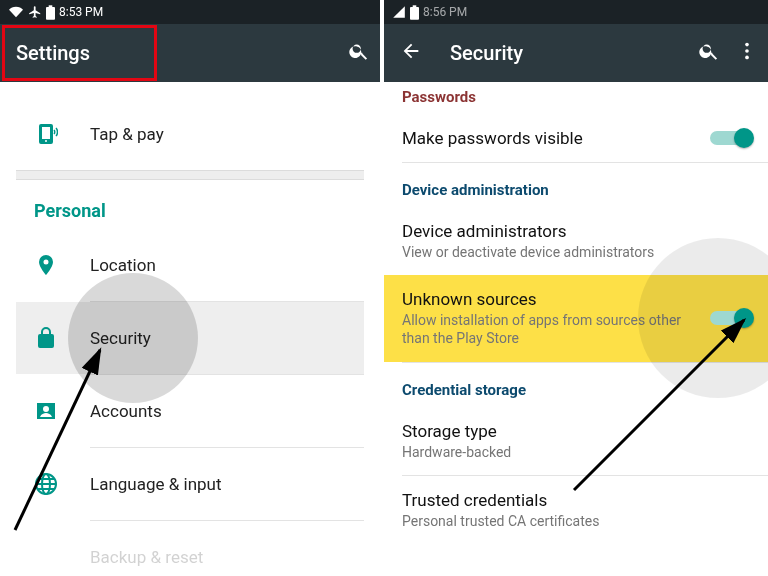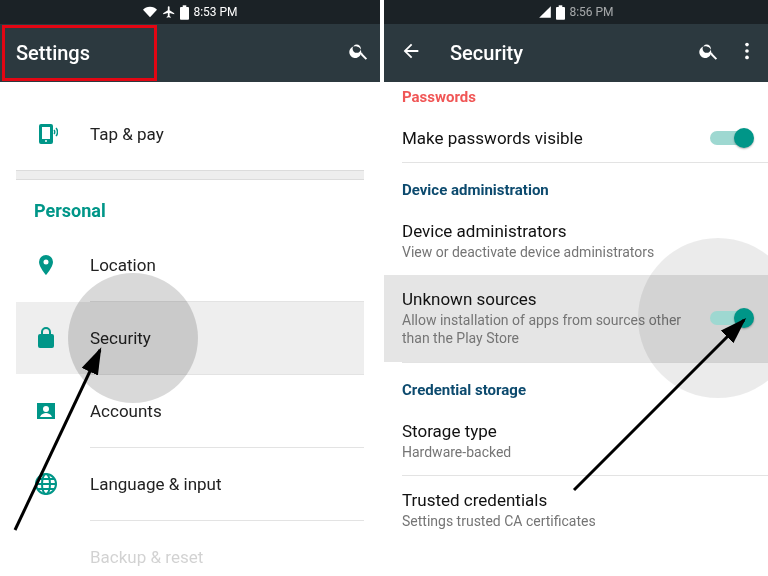--- a/index.html
+++ b/index.html
@@ -1,20 +1,20 @@
 <!DOCTYPE html>
 <html><head>
 <meta charset="utf-8">
 <style>
   * { box-sizing: border-box; margin: 0; padding: 0; font-family: Roboto, Arial, sans-serif; }
   body { width: 768px; height: 576px; background: #fff; display: flex; position: relative; }
   .pane { width: 384px; height: 576px; background: #fff; overflow: hidden; position: relative; }
   .pane-left { border-right: 4px solid #fff; }
   
-  .statusbar { height: 24px; background: #1b2226; color: #fff; display: flex; align-items: center; justify-content: center; padding: 0 8px; font-size: 12px; gap: 4px; }
+  .statusbar { height: 24px; background: #1b2226; color: #fff; display: flex; align-items: center; justify-content: flex-start; padding: 0 8px; font-size: 12px; gap: 4px; }
   .statusbar .glyph { display: inline-flex; align-items: center; }
   .statusbar svg { fill: #fff; }
   
   .appbar { height: 58px; background: #2c393f; color: #fff; display: flex; align-items: center; padding: 0 16px; position: relative; }
   .appbar .title { font-size: 20px; font-weight: 500; }
   .appbar .back { margin-right: 28px; }
   .appbar .actions { position: absolute; right: 10px; display: flex; gap: 16px; align-items: center; }
   .appbar svg { fill: #fff; }
   .red-box { position: absolute; border: 3px solid #e30613; left: 2px; top: 25px; width: 155px; height: 56px; pointer-events: none; }
   
@@ -29,25 +29,25 @@
   .thin-divider.full { margin-left: 18px; }
   .row.selected { background: #eeeeee; position: relative; }
   .tapripple { position: absolute; width: 130px; height: 130px; border-radius: 50%; background: rgba(0,0,0,0.15); left: 52px; top: 50%; transform: translateY(-50%); pointer-events:none; }
   
   .setting { padding: 14px 18px; position: relative; }
   .setting .t1 { font-size: 17px; color: #111; }
   .setting .t2 { font-size: 14px; color: #757575; margin-top: 2px; line-height: 1.3; }
   .switch { position: absolute; right: 18px; top: 50%; transform: translateY(-50%); width: 40px; height: 20px; }
   .switch .track { width: 34px; height: 14px; background: #9ed8d1; border-radius: 7px; position: absolute; top: 3px; left: 0; }
   .switch .thumb { width: 20px; height: 20px; background: #009688; border-radius: 50%; position: absolute; right: -4px; top: 0; box-shadow: 0 1px 2px rgba(0,0,0,0.3); }
-  .setting.highlighted { background: #e5e5e5; }
+  .setting.highlighted { background: #fde047; }
   .setting.highlighted .bigripple { position:absolute; width:160px; height:160px; border-radius:50%; background:rgba(0,0,0,0.08); right:-30px; top:50%; transform:translateY(-50%); pointer-events:none; }
   .setting .t1, .setting .t2 { max-width: 290px; }
   .sec-hdr-r { color: #0c4a6e; font-weight: 700; font-size: 15px; padding: 18px 18px 8px; }
-  .sec-hdr-r.cut { color: #ef4444; opacity:0.9; padding-top:6px;}
+  .sec-hdr-r.cut { color: #7f1d1d; opacity:0.9; padding-top:6px;}
   
   .arrow { position:absolute; pointer-events:none; }
 </style>
 </head>
 <body>
 
 <div class="pane pane-left">
   <div class="statusbar">
     <span class="glyph">
         <svg width="16" height="14" viewBox="0 0 24 24">
@@ -211,21 +211,21 @@
   <div class="thin-divider full"></div>
 
   <div class="sec-hdr-r">Credential storage</div>
   <div class="setting">
     <div class="t1">Storage type</div>
     <div class="t2">Hardware-backed</div>
   </div>
   <div class="thin-divider full"></div>
   <div class="setting">
     <div class="t1">Trusted credentials</div>
-    <div class="t2">Settings trusted CA certificates</div>
+    <div class="t2">Personal trusted CA certificates</div>
   </div>
 
   <svg class="arrow" style="left:180px; top:310px;" width="200" height="190">
     <defs>
         <marker id="ah2" markerWidth="10" markerHeight="10" refX="8" refY="3" orient="auto">
           <path d="M0,0 L0,6 L9,3 z" fill="#000"></path>
         </marker>
       </defs>
     <line x1="10" y1="180" x2="180" y2="10" stroke="#000" stroke-width="3" marker-end="url(#ah2)"></line>
   </svg>

